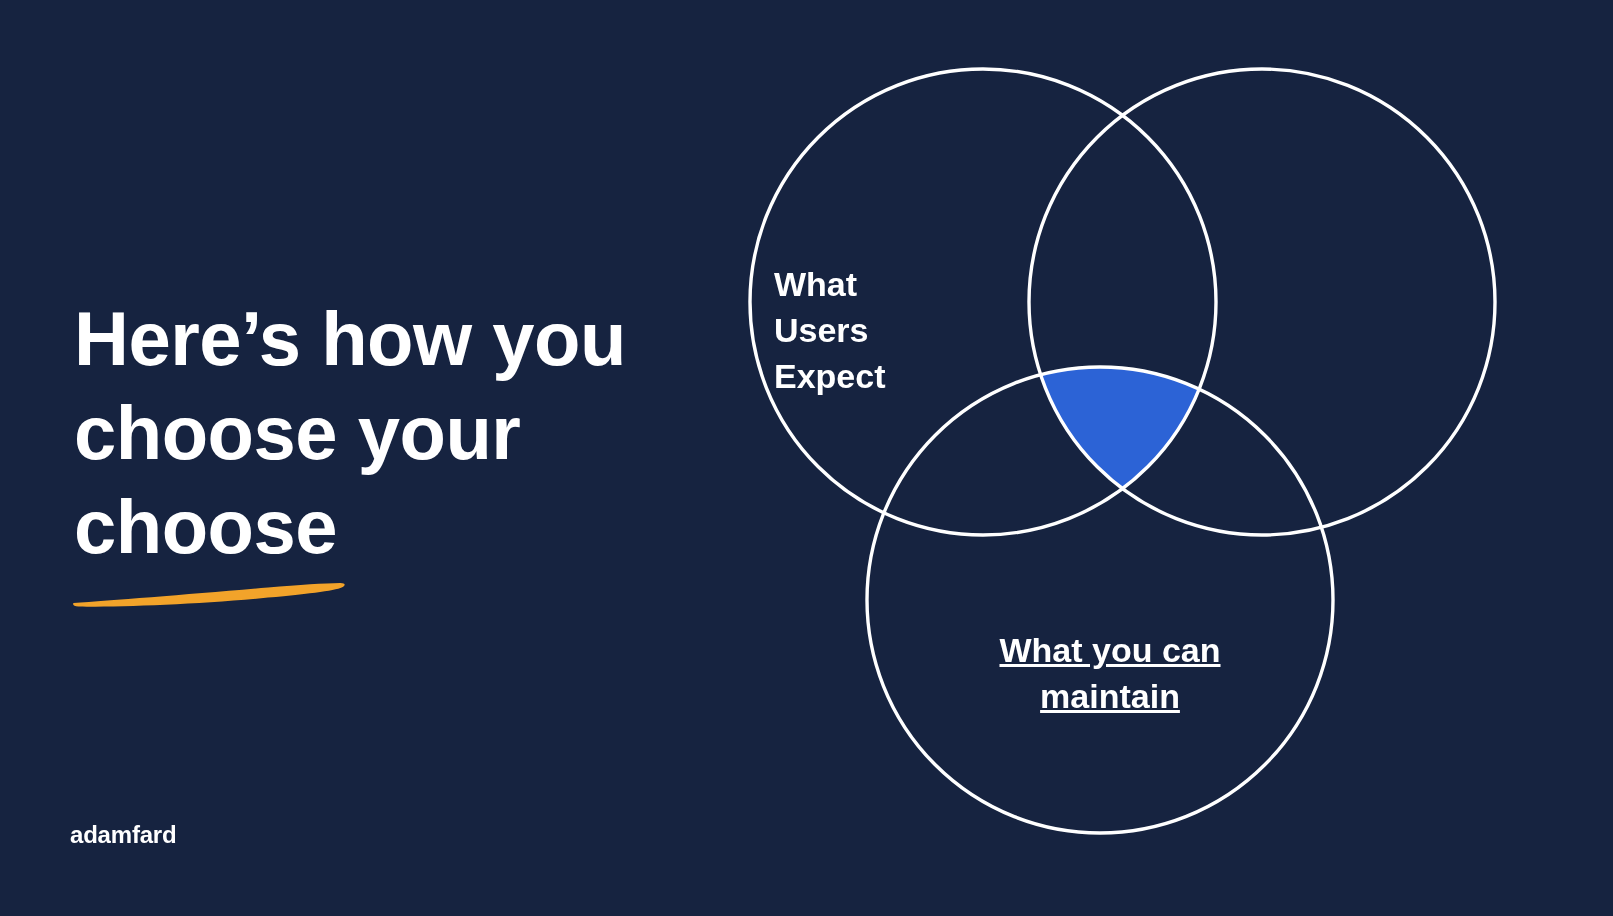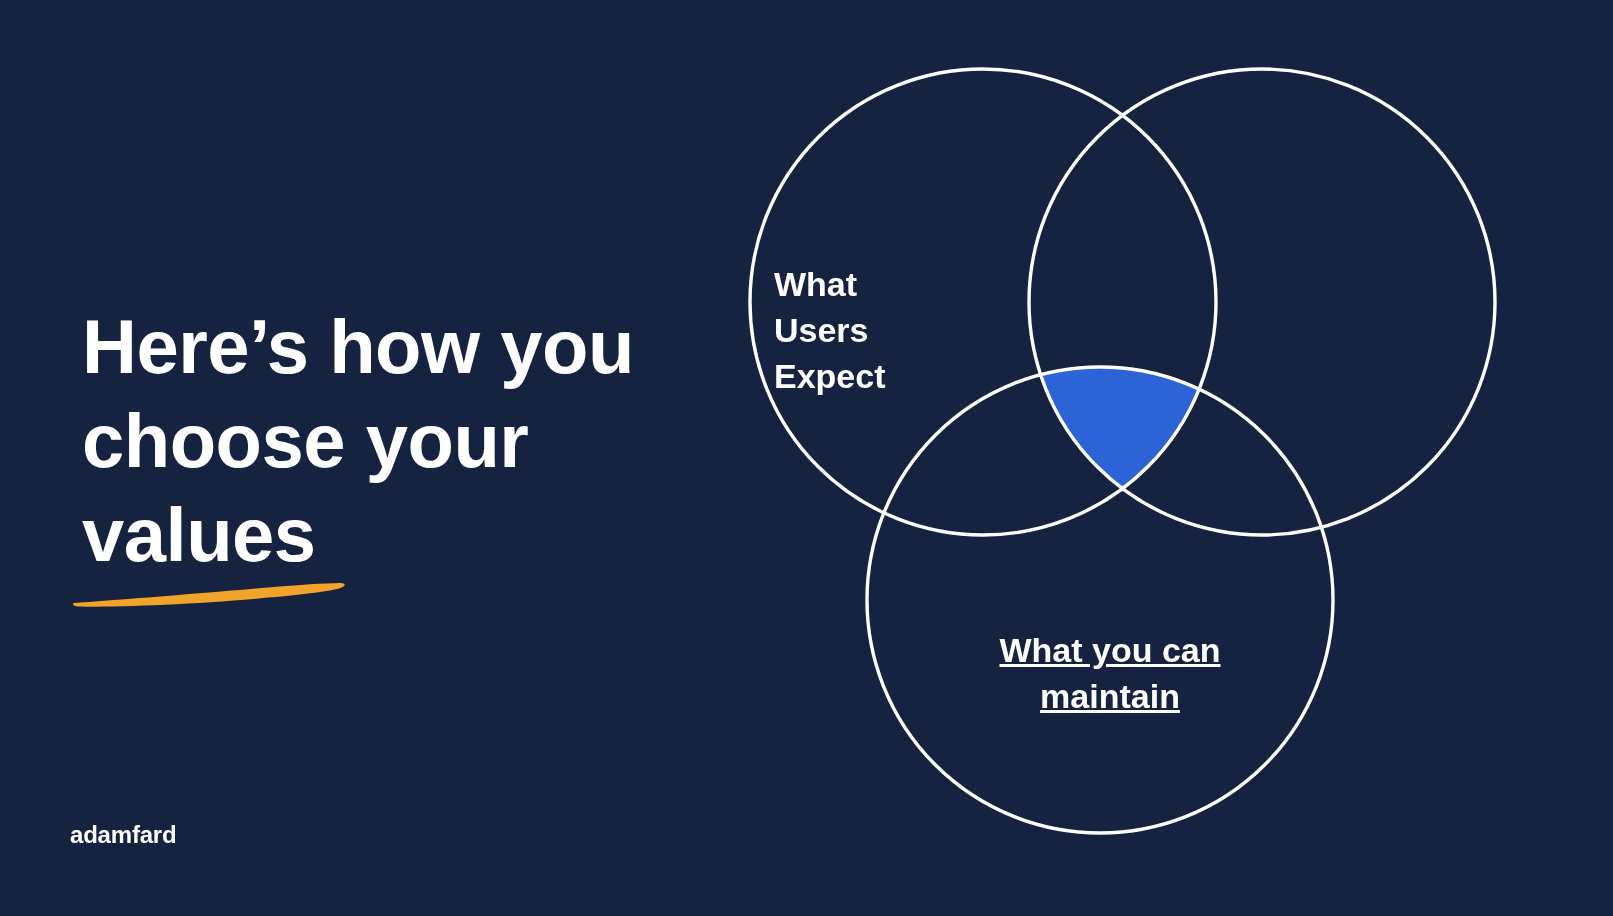--- a/index.html
+++ b/index.html
@@ -25,21 +25,21 @@
   }
 
   
   .headline-block {
     position: absolute;
     left: 70px;
     top: 288px;
     width: 640px;
   }
   .headline {
-    margin: 12px;
+    margin: 4px;
     font-size: 76px;
     line-height: 1.24;
     font-weight: 700;
     letter-spacing: -0.5px;
     color: #FFFFFF;
     font-family: "Liberation Sans", sans-serif;
   }
   .headline-line {
     display: block;
     white-space: pre;
@@ -114,21 +114,21 @@
 </style>
 </head>
 <body>
 
 <div class="slide">
 
   <div class="headline-block">
     <h1 class="headline">
       <span class="headline-line">Here’s how you</span>
       <span class="headline-line">choose your</span>
-      <span class="headline-line">values</span>
+      <span class="headline-line">choose</span>
     </h1>
 
     <svg class="underline-stroke" viewBox="0 0 275 34">
       <path d="M1.5 30.0
                C 40 27.5, 120 21.0, 196 14.5
                C 228 11.8, 252 10.2, 268 10.0
                C 272.5 9.9, 274 11.6, 271.5 13.4
                C 266 17.4, 240 20.3, 196 24.6
                C 130 31.0, 52 34.0, 6.5 33.6
                C 2.0 33.5, 0.2 31.4, 1.5 30.0 Z" fill="#F2A32A"></path>

